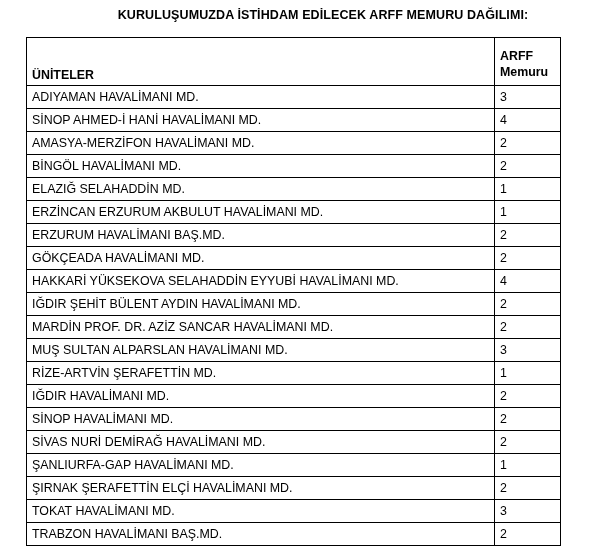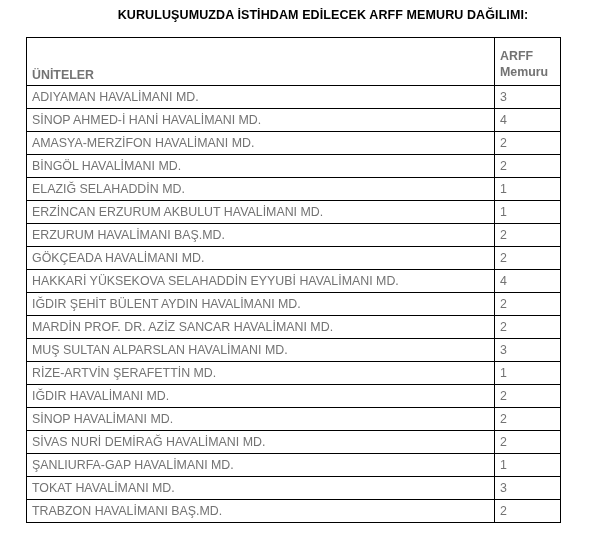--- a/index.html
+++ b/index.html
@@ -50,21 +50,21 @@
   table.arff-table col.col-count { width: 66px; }
 
   table.arff-table th,
   table.arff-table td {
     border: 1px solid #000000;
     padding: 0 0 0 5px;
     font-size: 12.4px;
     line-height: 1;
     vertical-align: middle;
     text-align: left;
-    color: #737373;
+    color: #000000;
     white-space: nowrap;
     overflow: hidden;
   }
   table.arff-table thead th {
     height: 40px;
     font-weight: bold;
     vertical-align: bottom;
     padding-bottom: 4px;
   }
   thead th.header-count {
@@ -163,20 +163,24 @@
           </tr>
           <tr>
             <td class="cell-unit">SİVAS NURİ DEMİRAĞ HAVALİMANI MD.</td>
             <td class="cell-count">2</td>
           </tr>
           <tr>
             <td class="cell-unit">ŞANLIURFA-GAP HAVALİMANI MD.</td>
             <td class="cell-count">1</td>
           </tr>
           <tr>
+            <td class="cell-unit">ŞIRNAK ŞERAFETTİN ELÇİ HAVALİMANI MD.</td>
+            <td class="cell-count">2</td>
+          </tr>
+          <tr>
             <td class="cell-unit">TOKAT HAVALİMANI MD.</td>
             <td class="cell-count">3</td>
           </tr>
           <tr>
             <td class="cell-unit">TRABZON HAVALİMANI BAŞ.MD.</td>
             <td class="cell-count">2</td>
           </tr>
         </tbody>
     </table>
   </div>

